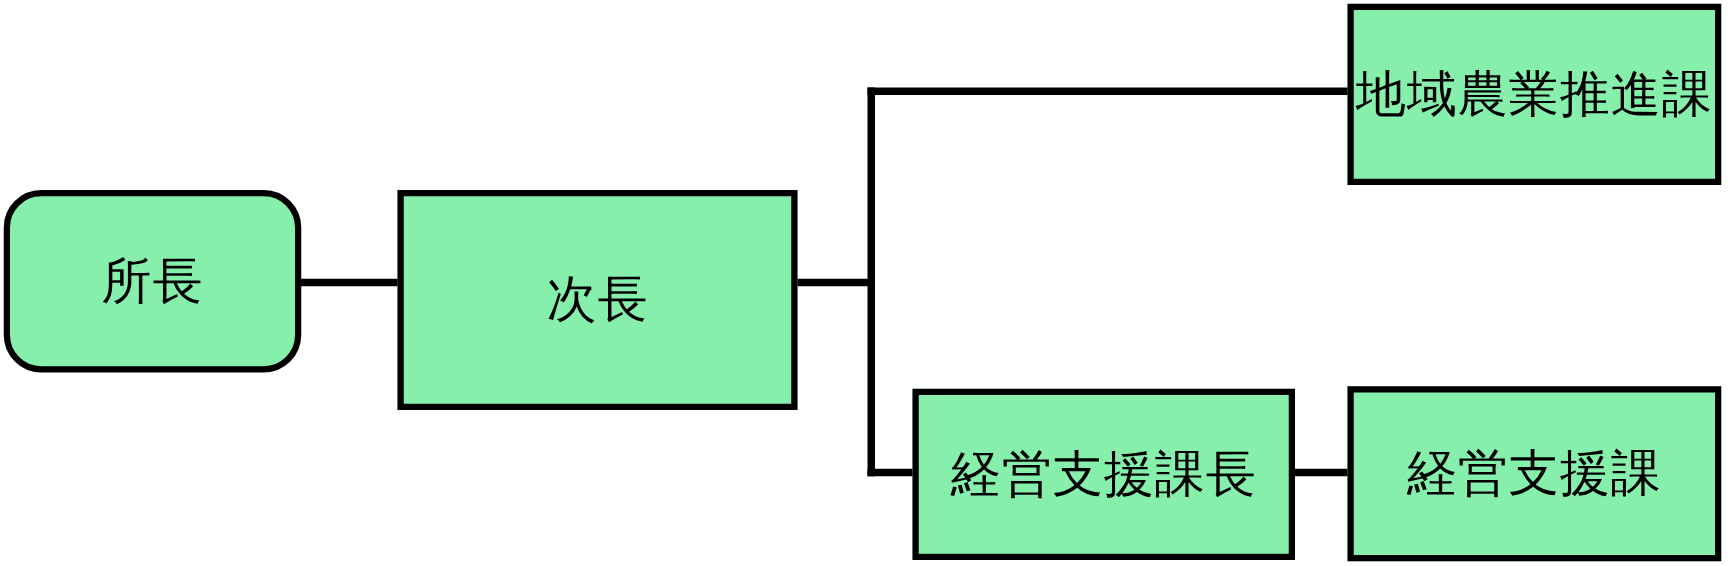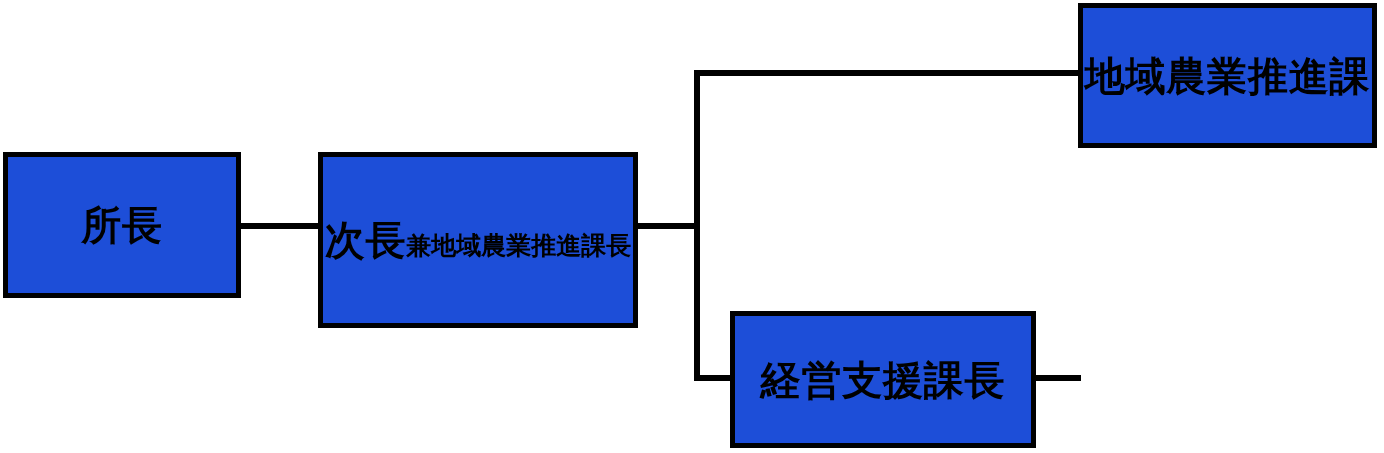--- a/index.html
+++ b/index.html
@@ -14,27 +14,26 @@
   #org-chart {
     position: relative;
     width: 1384px;
     height: 453px;
     background: #ffffff;
     overflow: hidden;
   }
   .node {
     position: absolute;
     box-sizing: border-box;
-    background: #1d4ed8;
+    background: #86efac;
     border: 5px solid #000000;
     display: flex;
     align-items: center;
     justify-content: center;
     z-index: 2;
-    font-weight: bold;
   }
   .node-label {
     display: block;
     white-space: nowrap;
     color: #000000;
     line-height: 1;
     text-align: center;
   }
   .label-main {
     font-size: 40px;
@@ -45,21 +44,21 @@
     letter-spacing: 0;
   }
   .node-inline {
     display: flex;
     align-items: baseline;
     justify-content: center;
     white-space: nowrap;
   }
 
   
-  #node-director       { left: 3px;    top: 152px; width: 238px; height: 146px; }
+  #node-director       { left: 3px;    top: 152px; width: 238px; height: 146px; border-radius: 30px; }
   #node-deputy         { left: 318px;  top: 152px; width: 320px; height: 176px; }
   #node-agri-division  { left: 1078px; top: 3px;   width: 299px; height: 145px; }
   #node-support-chief  { left: 730px;  top: 311px; width: 306px; height: 137px; }
   #node-support-div    { left: 1078px; top: 309px; width: 299px; height: 140px; }
 
   
   .line {
     position: absolute;
     background: #000000;
     z-index: 1;
@@ -92,26 +91,28 @@
   <div class="line line-h" id="link-trunk-support"></div>
   <div class="line line-h" id="link-chief-division"></div>
 
   <div class="node" id="node-director">
     <span class="node-label label-main">所長</span>
   </div>
 
   <div class="node" id="node-deputy">
     <span class="node-inline">
       <span class="node-label label-main">次長</span>
-      <span class="node-label label-sub">兼地域農業推進課長</span>
     </span>
   </div>
 
   <div class="node" id="node-agri-division">
     <span class="node-label label-main">地域農業推進課</span>
   </div>
 
   <div class="node" id="node-support-chief">
     <span class="node-label label-main">経営支援課長</span>
   </div>
 
+  <div class="node" id="node-support-div">
+    <span class="node-label label-main">経営支援課</span>
+  </div>
 
 </div>
 
 </body></html>

